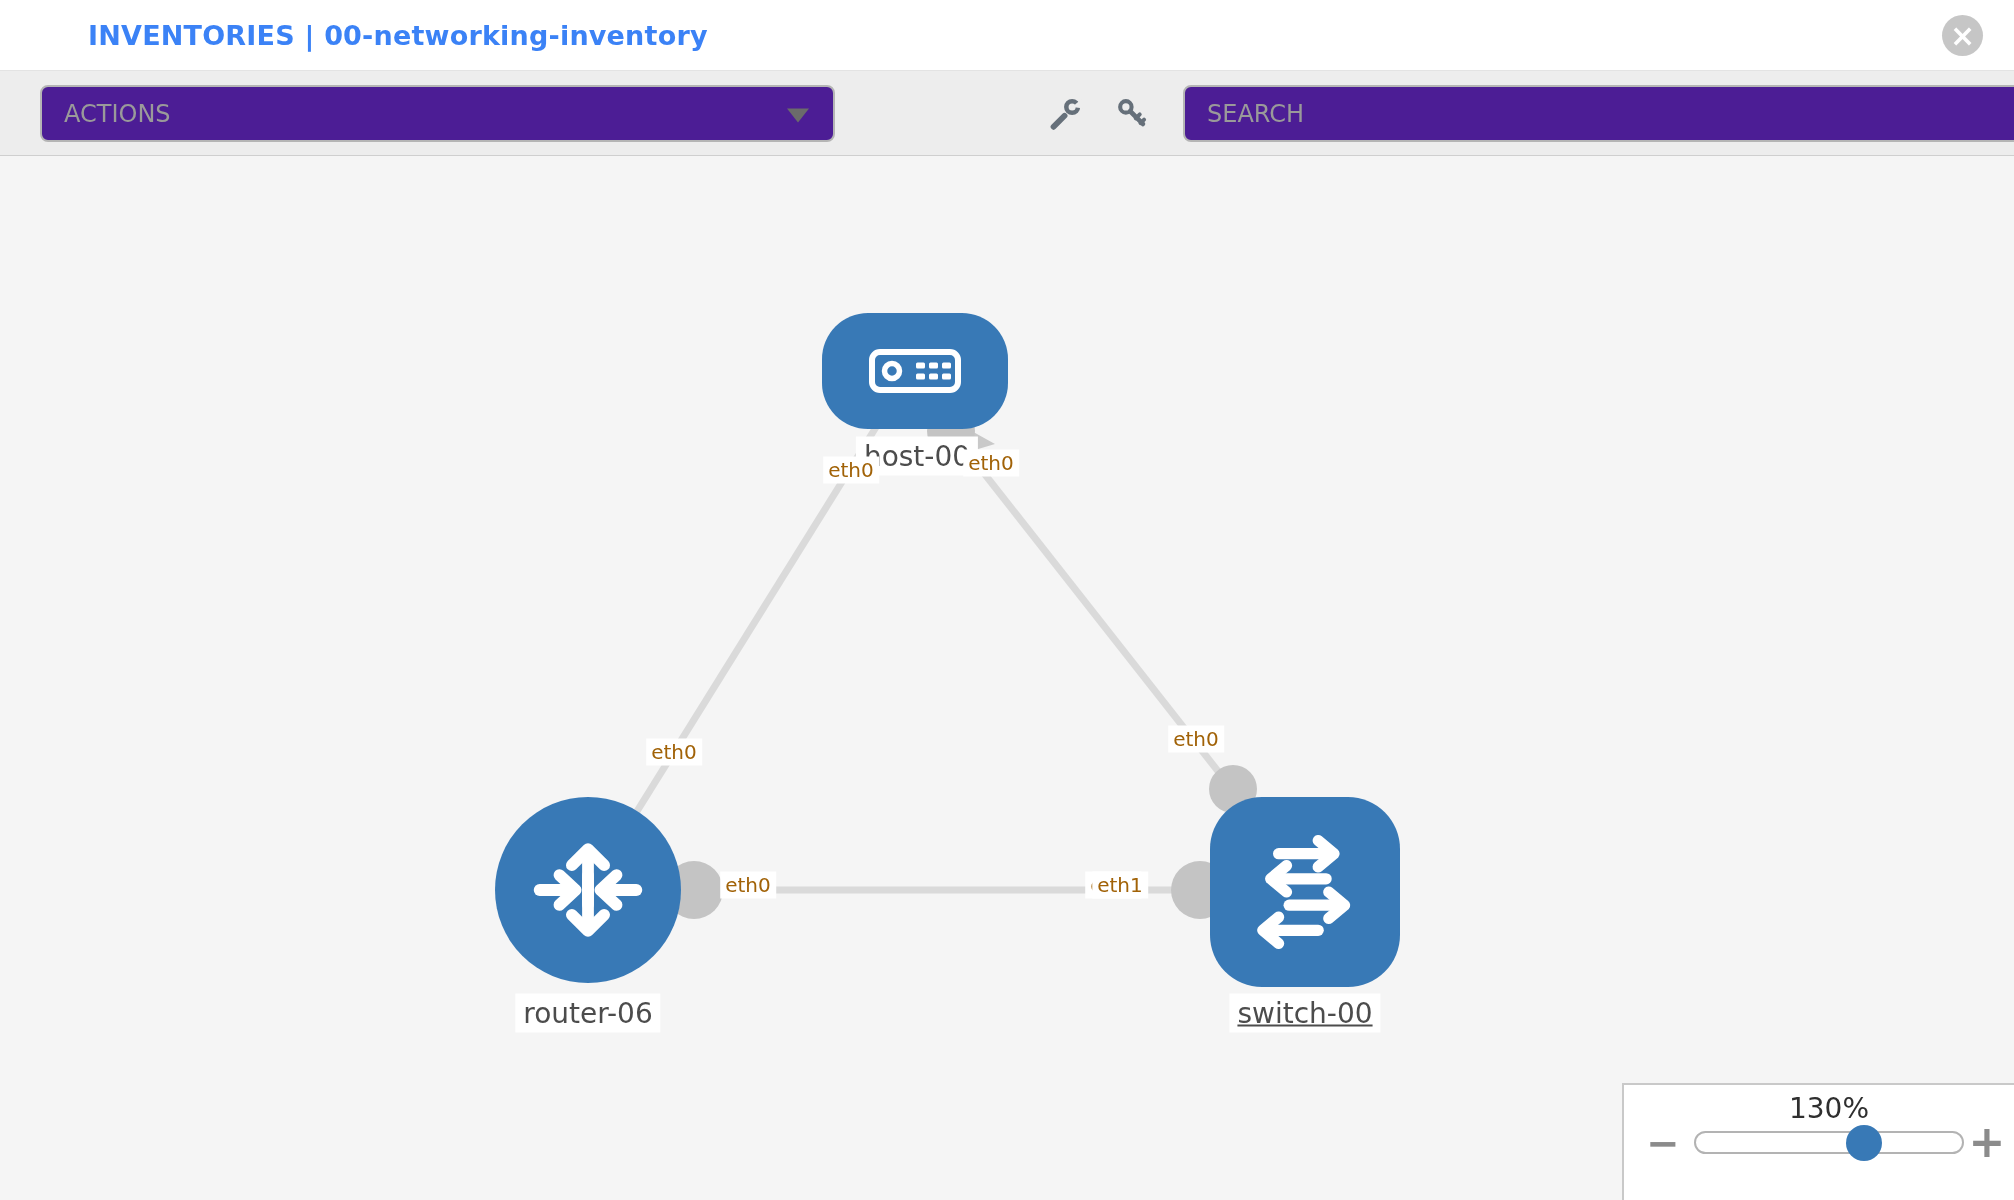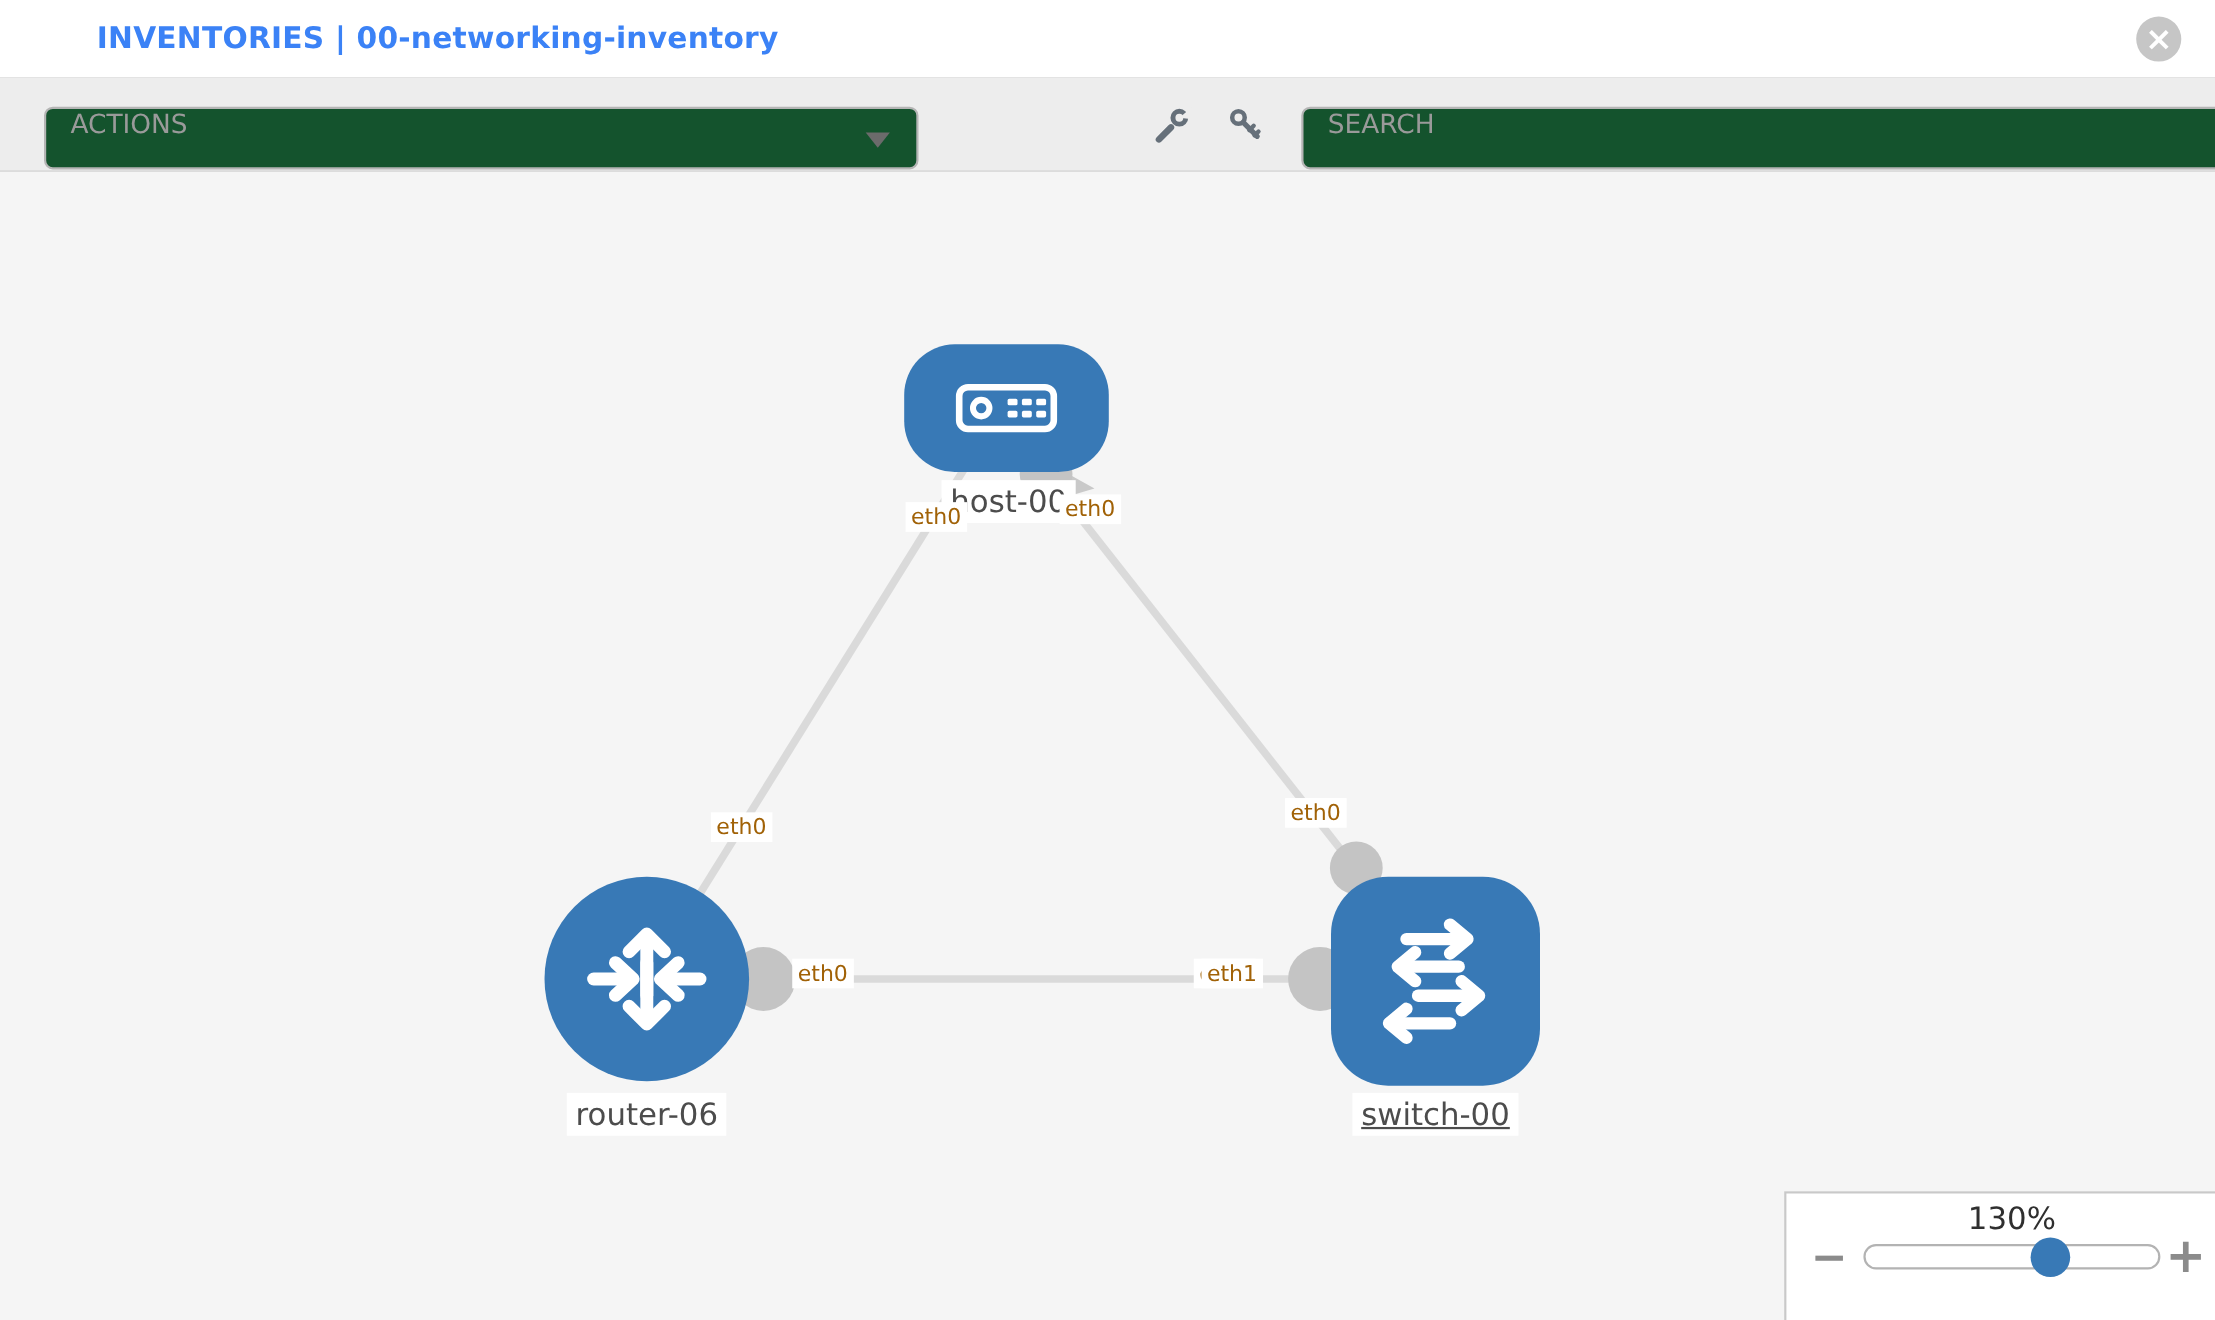--- a/index.html
+++ b/index.html
@@ -21,23 +21,23 @@
     position:absolute; right:31px; top:15px; width:41px; height:41px; border-radius:50%;
     background:#c6c6c6; color:#ffffff; display:flex; align-items:center; justify-content:center;
     font-size:30px; font-weight:bold; line-height:1; cursor:pointer; user-select:none;
   }
   
   .toolbar {
     position:absolute; left:0; top:71px; width:100%; height:84px;
     background:#ededed; border-bottom:1px solid #cfcfcf; z-index:10;
   }
   .dropdown {
-    position:absolute; top:26px; height:57px; box-sizing:border-box;
-    background:#14532d; border:2px solid #b5b5b5; border-radius:8px;
-    display:flex; align-items:flex-start; padding:0 22px;
+    position:absolute; top:14px; height:57px; box-sizing:border-box;
+    background:#4c1d95; border:2px solid #b5b5b5; border-radius:8px;
+    display:flex; align-items:center; padding:0 22px;
     font-size:24px; color:#9a9a9a; cursor:pointer;
   }
   .dropdown-actions { left:40px;  width:795px; }
   .dropdown-search  { left:1183px; width:885px; }
   .caret {
     position:absolute; right:24px; top:50%; transform:translateY(-40%);
     width:0; height:0; border-left:11px solid transparent; border-right:11px solid transparent;
     border-top:14px solid #6b6b6b;
   }
   .tool-icon { position:absolute; top:24px; width:38px; height:38px; cursor:pointer; color:#66707a; }

